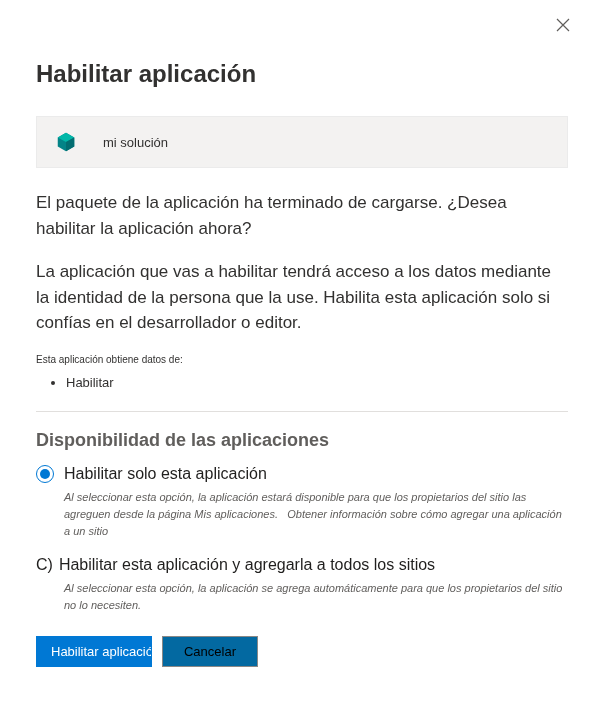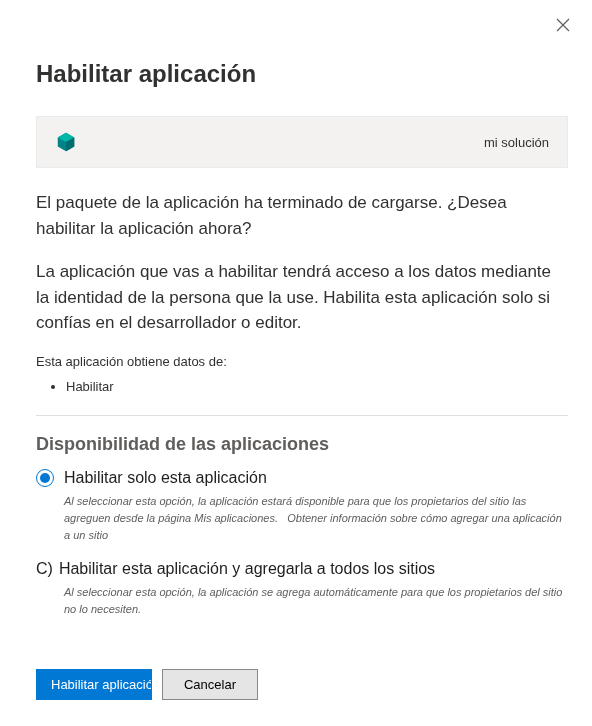--- a/index.html
+++ b/index.html
@@ -26,39 +26,38 @@
       font-weight: 600;
       color: #323130;
       margin-top: 38px;
       margin-bottom: 28px;
     }
     .app-card {
       background: #f3f2f1;
       padding: 14px 18px;
       display: flex;
       align-items: center;
-      gap: 10px;
+      gap: 26px;
       margin-bottom: 22px;
       border: 1px solid #ebebeb;
-      justify-content: space-between;
     }
     .app-icon { width: 22px; height: 22px; flex-shrink: 0; }
     .app-name { font-size: 13px; color: #323130; }
     .body-text {
       font-size: 17px;
       color: #323130;
       line-height: 1.5;
       margin-bottom: 18px;
     }
-    .data-label { font-size: 13px; margin-bottom: 8px; }
+    .data-label { font-size: 10px; margin-bottom: 8px; }
     .data-list { list-style: disc; padding-left: 30px; margin-bottom: 18px; }
     .data-list li { font-size: 13px; line-height: 1.6; }
     .divider { border: none; border-top: 1px solid #e1dfdd; margin: 8px 0 18px 0; }
     .section-label { font-size: 18px; color: #605e5c; margin-bottom: 14px; font-weight: bold; }
-    .radio-group { margin-bottom: 50px; }
+    .radio-group { margin-bottom: 21px; }
     .radio-option { margin-bottom: 16px; }
     .radio-header {
       display: flex;
       align-items: center;
       gap: 10px;
       margin-bottom: 6px;
     }
     .radio-circle {
       width: 18px; height: 18px;
       border-radius: 50%;
@@ -84,21 +83,21 @@
     .option-c .radio-header { align-items: flex-start; }
     .buttons {
       display: flex;
       gap: 10px;
       margin-top: 20px;
     }
     .btn {
       padding: 7px 14px;
       font-size: 13px;
       border: 1px solid #8a8886;
-      background: #e5e5e5;
+      background: #0369a1;
       cursor: pointer;
       min-width: 96px;
       font-family: inherit;
     }
     .btn-primary {
       background: #0078d4;
       border-color: #0078d4;
       color: #fff;
     }
     .btn-primary { overflow: hidden; text-overflow: clip; white-space: nowrap; width: 116px; min-width: 116px; }

